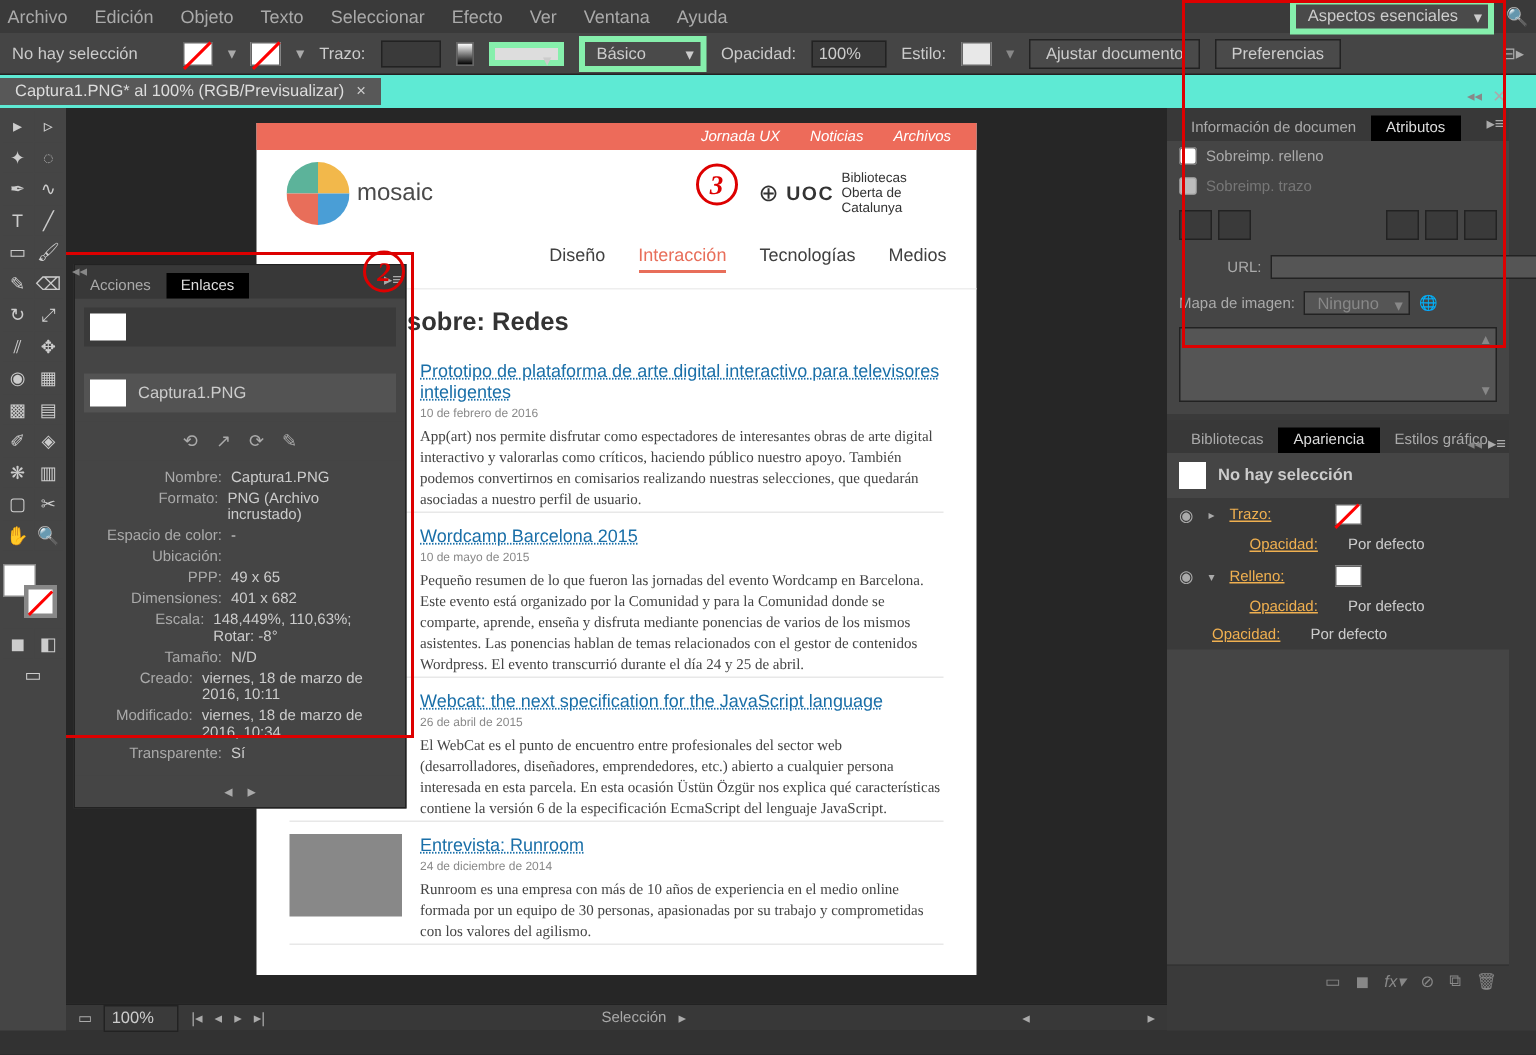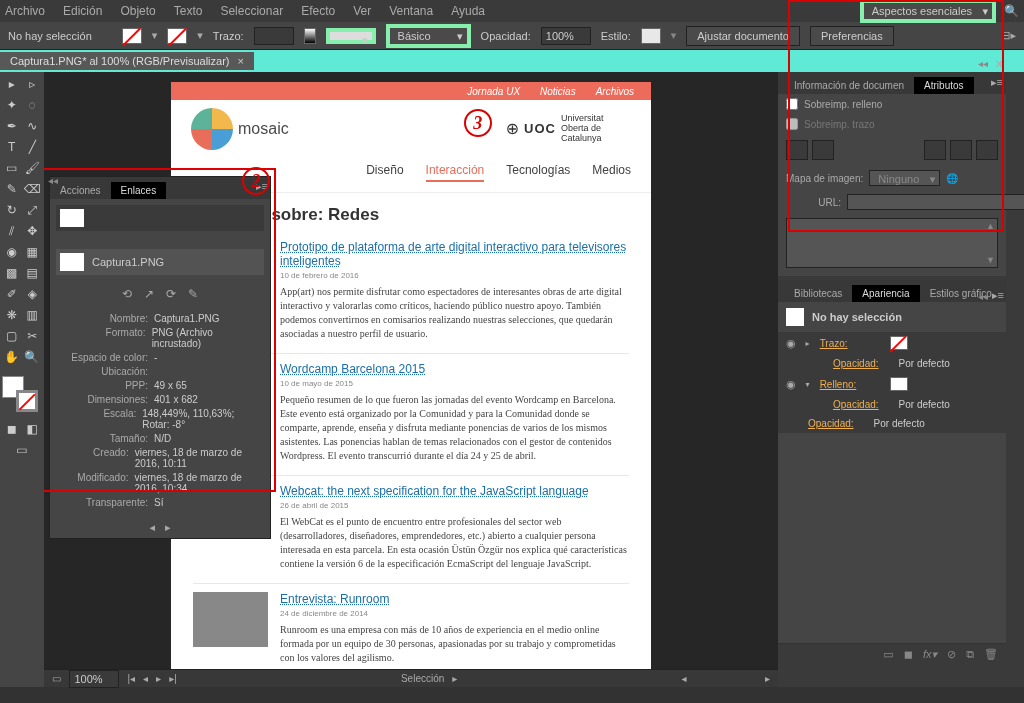--- a/index.html
+++ b/index.html
@@ -34,21 +34,21 @@
 .logo-area { display: flex; align-items: center; gap: 5px; }
 .logo-square { width: 42px; height: 42px; display: grid; grid-template-columns: 1fr 1fr; grid-template-rows: 1fr 1fr; border-radius: 50%; overflow: hidden; }
 .logo-text { font-size: 16px; color: #4a4a4a; font-weight: 300; }
 .uoc { display: flex; align-items: center; gap: 5px; font-size: 9px; color: #333; position: relative; }
 .uoc-logo { font-weight: bold; font-size: 13px; letter-spacing: 1px; }
 .circ-num { position: absolute; width: 28px; height: 28px; border: 2px solid #d00; border-radius: 50%; display: flex; align-items: center; justify-content: center; color: #d00; font-style: italic; font-weight: bold; font-family: serif; font-size: 18px; }
 .webpage-nav { display: flex; justify-content: flex-end; gap: 22px; padding: 5px 20px 10px; border-bottom: 1px solid #eee; }
 .webpage-nav span { font-size: 12px; color: #404040; }
 .webpage-main { padding: 12px 22px; }
 .page-title { font-size: 17px; color: #333; font-weight: bold; margin-bottom: 15px; }
-.article { display: flex; gap: 12px; margin-bottom: 8px; padding-bottom: 12px; border-bottom: 1px solid #e8e8e8; }
+.article { display: flex; gap: 12px; margin-bottom: 8px; border-bottom: 1px solid #e8e8e8; }
 .article-thumb { width: 75px; height: 55px; background: #ddd; flex-shrink: 0; display: flex; align-items: center; justify-content: center; font-size: 9px; color: #888; }
 .article-body { flex: 1; }
 .article-title { color: #1a6fa8; font-size: 12px; text-decoration: underline; text-decoration-style: dotted; }
 .article-date { font-size: 8px; color: #888; margin: 3px 0 5px; }
 .article-text { font-size: 10px; color: #444; line-height: 1.4; font-family: Georgia, serif; }
 .panels-col { width: 228px; background: #3a3a3a; display: flex; flex-direction: column; }
 .panel-float { position: absolute; background: #454545; border: 1px solid #222; }
 .panel-tabs { display: flex; background: #383838; height: 22px; align-items: flex-end; position: relative; }
 .panel-tab { padding: 3px 10px; font-size: 10px; color: #aaa; background: #383838; }
 .panel-tab.active { background: #000000; color: #ddd; }
@@ -295,21 +295,21 @@
               <div style="background:#5cb39a"></div>
                 <div style="background:#f2b84b"></div>
               <div style="background:#e86e5a"></div>
                 <div style="background:#4a9ed6"></div>
             </div>
             <span class="logo-text">mosaic</span>
           </div>
           <div class="uoc">
             <span style="font-size:16px;">⊕</span>
             <span class="uoc-logo">UOC</span>
-            <span style="width:70px;line-height:1.1">Universitat Oberta de Catalunya</span>
+            <span style="width:70px;line-height:1.1">Bibliotecas Oberta de Catalunya</span>
             <div class="circ-num" style="left:-42px;top:-5px;">3</div>
           </div>
         </div>
         <div class="webpage-nav">
           <span>Diseño</span>
           <span style="color:#e86e5a;border-bottom:2px solid #e86e5a;padding-bottom:3px">Interacción</span>
           <span>Tecnologías</span>
           <span>Medios</span>
         </div>
         <div class="webpage-main">
@@ -389,28 +389,28 @@
         </div>
       <div class="attr-icons">
         <div class="attr-icon"></div>
         <div class="attr-icon"></div>
         <div style="flex:1"></div>
         <div class="attr-icon"></div>
         <div class="attr-icon"></div>
         <div class="attr-icon"></div>
       </div>
       <div class="attr-row">
+        <span style="flex:0 0 55px;text-align:right">URL:</span>
+        <input class="attr-field" style="">
+
+      </div>
+      <div class="attr-row">
         <span>Mapa de imagen:</span>
         <div class="dropdown attr-field" style="color:#888;flex:0 0 70px">Ninguno</div>
         <span>🌐</span>
-      </div>
-      <div class="attr-row">
-        <span style="flex:0 0 55px;text-align:right">URL:</span>
-        <input class="attr-field" style="">
-
       </div>
       <div class="attr-textarea">
         <div style="position:absolute;right:2px;top:2px;font-size:9px;color:#888">▲</div>
         <div style="position:absolute;right:2px;bottom:2px;font-size:9px;color:#888">▼</div>
       </div>
     </div>
 
     <div class="red-box" style="right:20px;top:0px;width:216px;height:232px;"></div>
 
     <div class="appearance-panel">

